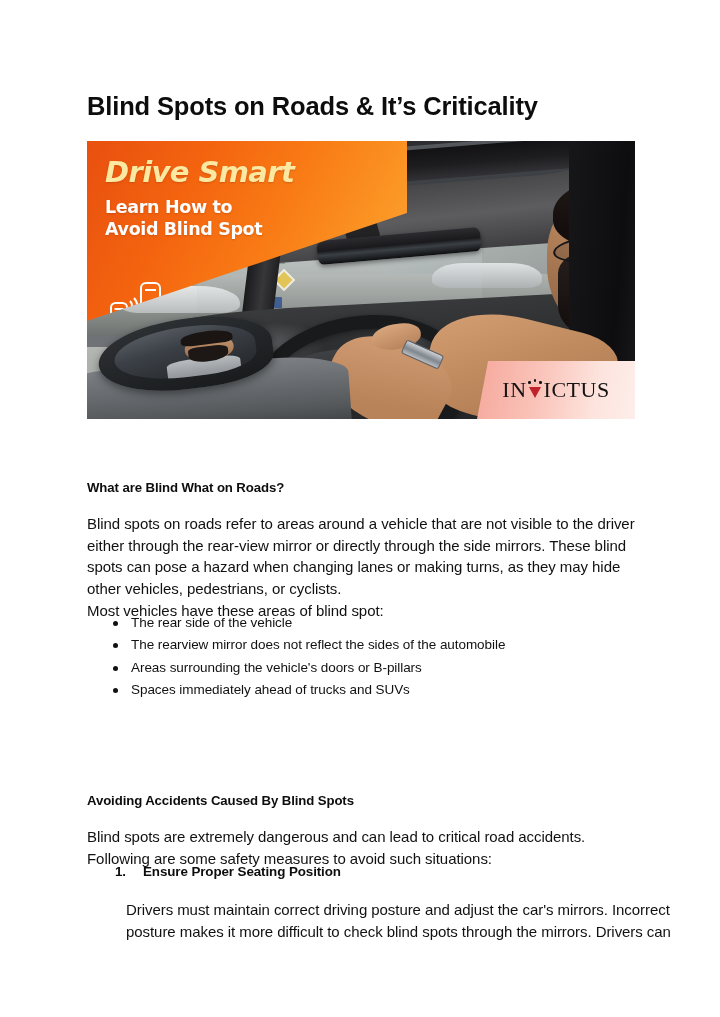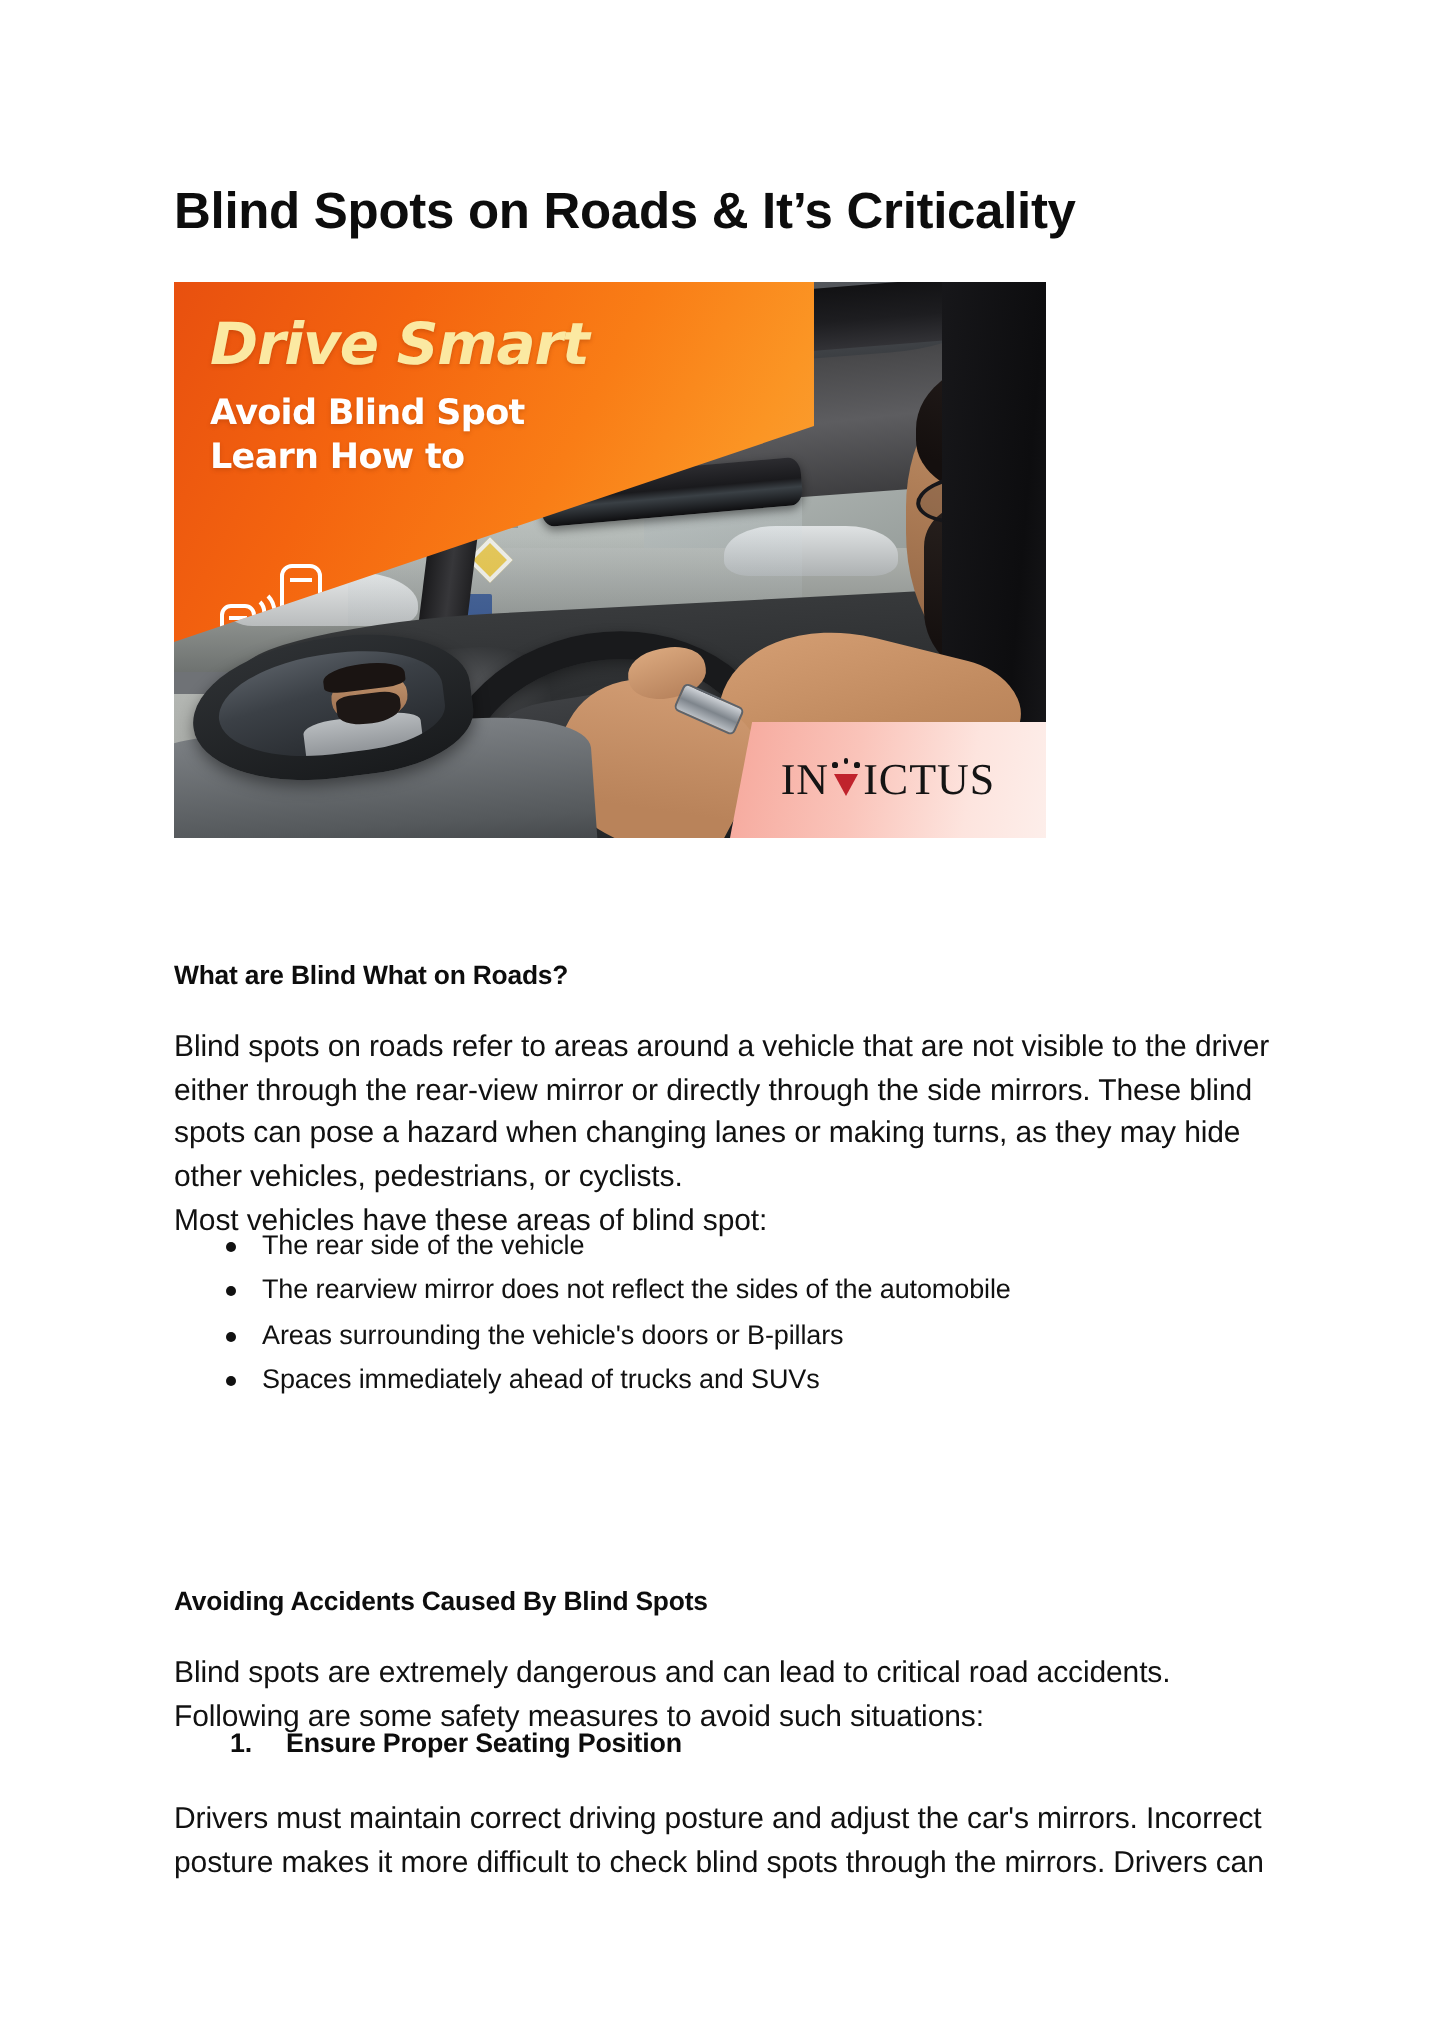--- a/index.html
+++ b/index.html
@@ -39,21 +39,21 @@
     top: 92px;
     left: 0;
     white-space: nowrap;
   }
 
   
   .banner {
     position: absolute;
     left: 0px;
     top: 141px;
-    width: 436px;
+    width: 548px;
     height: 278px;
     overflow: hidden;
     background: #6f7276;
   }
   .photo {
     position: absolute;
     inset: 0;
     overflow: hidden;
   }
   
@@ -490,22 +490,22 @@
           <div class="mg-shirt"></div>
           <div class="mg-face"></div>
           <div class="mg-beard"></div>
           <div class="mg-hair"></div>
         </div>
       </div>
 
       <div class="overlay-orange">
         <div class="ov-title">Drive Smart</div>
         <div class="ov-sub">
+          <div>Learn How to</div>
           <div>Avoid Blind Spot</div>
-          <div>Learn How to</div>
         </div>
         <svg class="ov-icon" viewBox="0 0 60 44">
           <g fill="none" stroke="#ffffff" stroke-width="2">
             <rect x="34" y="2" width="19" height="30" rx="5"></rect>
             <line x1="38" y1="9" x2="49" y2="9"></line>
             <line x1="38" y1="25" x2="49" y2="25"></line>
             <rect x="4" y="22" width="16" height="18" rx="4.5"></rect>
             <line x1="7.5" y1="28" x2="16.5" y2="28"></line>
             <path d="M23 20 a7 7 0 0 1 0 10"></path>
             <path d="M27 17 a11.5 11.5 0 0 1 0 16"></path>
@@ -544,16 +544,16 @@
 
     <p class="para" style="top:811px;">Blind spots are extremely dangerous and can lead to critical road accidents. Following are some safety measures to avoid such situations:</p>
 
     <div class="numlist" style="top:862px;">
       <div class="num-item">
         <span class="marker">1.</span>
         <span>Ensure Proper Seating Position</span>
       </div>
     </div>
 
-    <p class="para" style="top:884px;">Drivers must maintain correct driving posture and adjust the car's mirrors. Incorrect posture makes it more difficult to check blind spots through the mirrors. Drivers can</p>
+    <p class="para" style="top:884px;margin-left:39px;">Drivers must maintain correct driving posture and adjust the car's mirrors. Incorrect posture makes it more difficult to check blind spots through the mirrors. Drivers can</p>
 
   </div>
 </div>
 
 </body></html>

